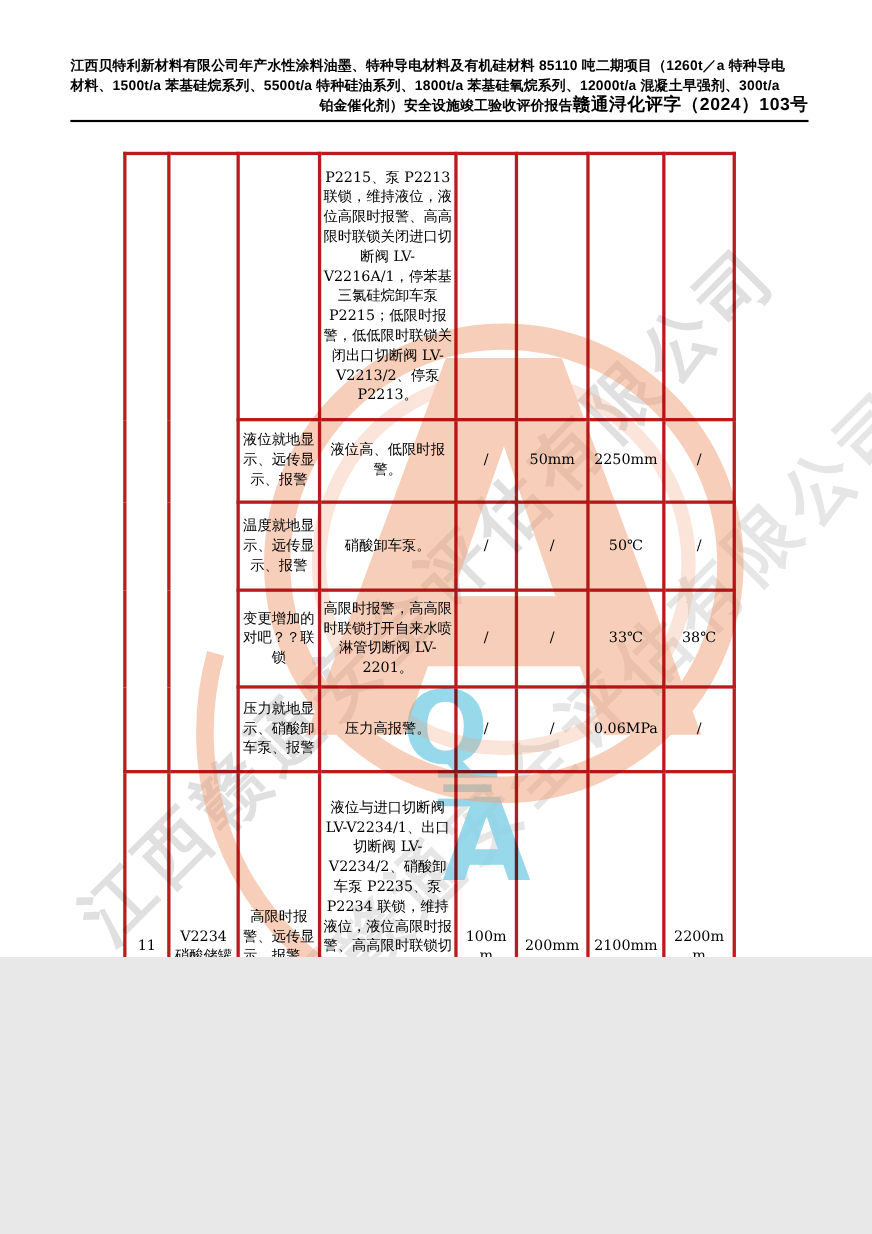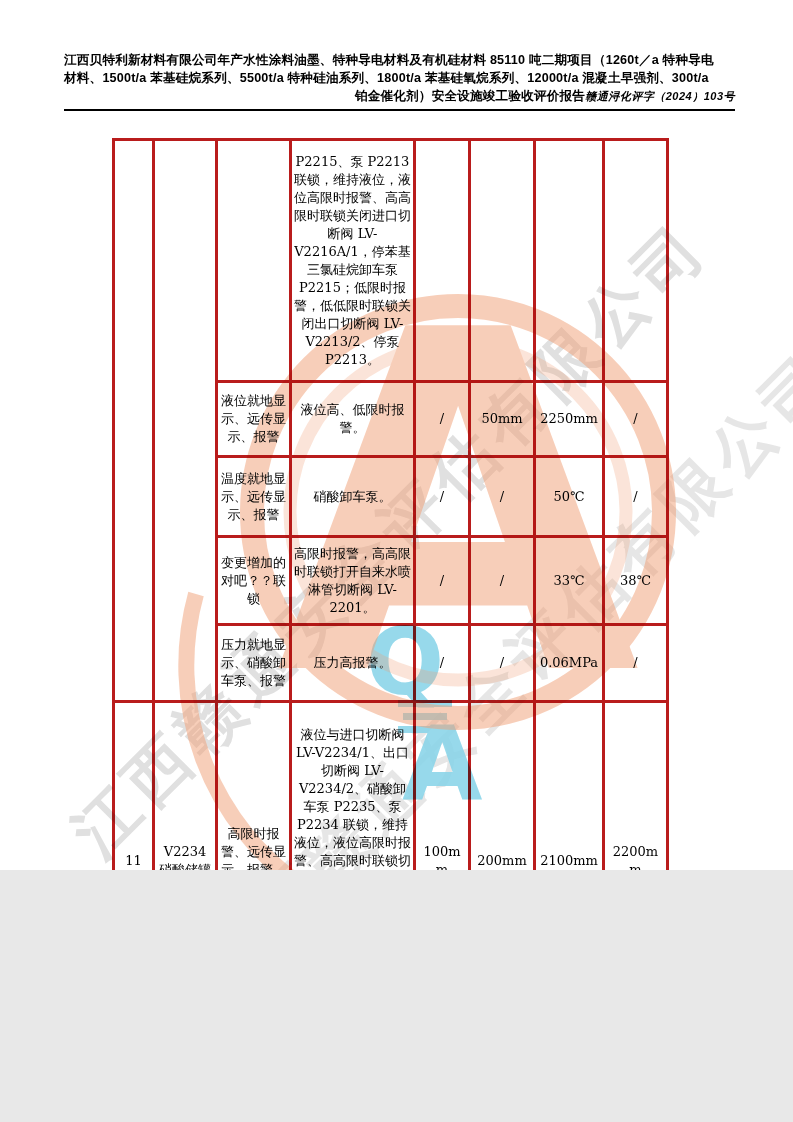--- a/index.html
+++ b/index.html
@@ -3,21 +3,21 @@
 <meta charset="utf-8">
 <style>
   html,body{margin:0;padding:0;background:#e8e8e8;}
   .page{position:relative;width:793px;height:870px;background:#ffffff;margin:0 auto;overflow:hidden;
         font-family:"DejaVu Serif", serif;color:#000;}
   
   .header{position:absolute;left:64px;top:51px;width:671px;border-bottom:2.5px solid #000;
           padding-bottom:4px;font-family:"Liberation Sans", sans-serif;font-weight:bold;
           font-size:12.6px;line-height:18px;letter-spacing:.2px;}
   .h-line3{display:flex;justify-content:flex-end;align-items:baseline;}
-  .doc-num{font-weight:900;font-size:11px;letter-spacing:.5px;font-style:italic;}
+  .doc-num{font-weight:900;font-size:16px;letter-spacing:.5px;}
   
   table.main{position:absolute;left:112px;top:138px;width:554px;border-collapse:collapse;
              table-layout:fixed;}
   table.main td{border:3px solid #b91c1c;text-align:center;vertical-align:middle;
                 padding:1px 2px;font-size:13px;line-height:18px;word-break:break-word;
                 overflow:hidden;}
   td.c3{font-size:13.5px;line-height:17.5px;}
   td.c4{font-size:13.5px;line-height:20px;}
   td.cv{font-size:13px;}
   tr.r1{height:242px;} tr.r2{height:75px;} tr.r3{height:80px;}

